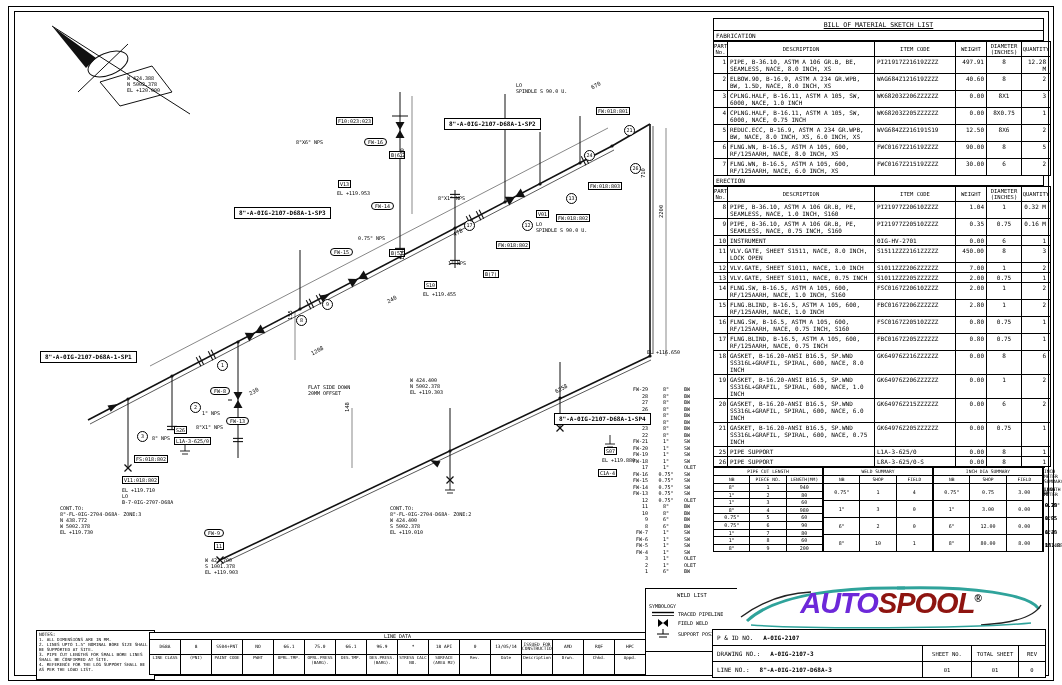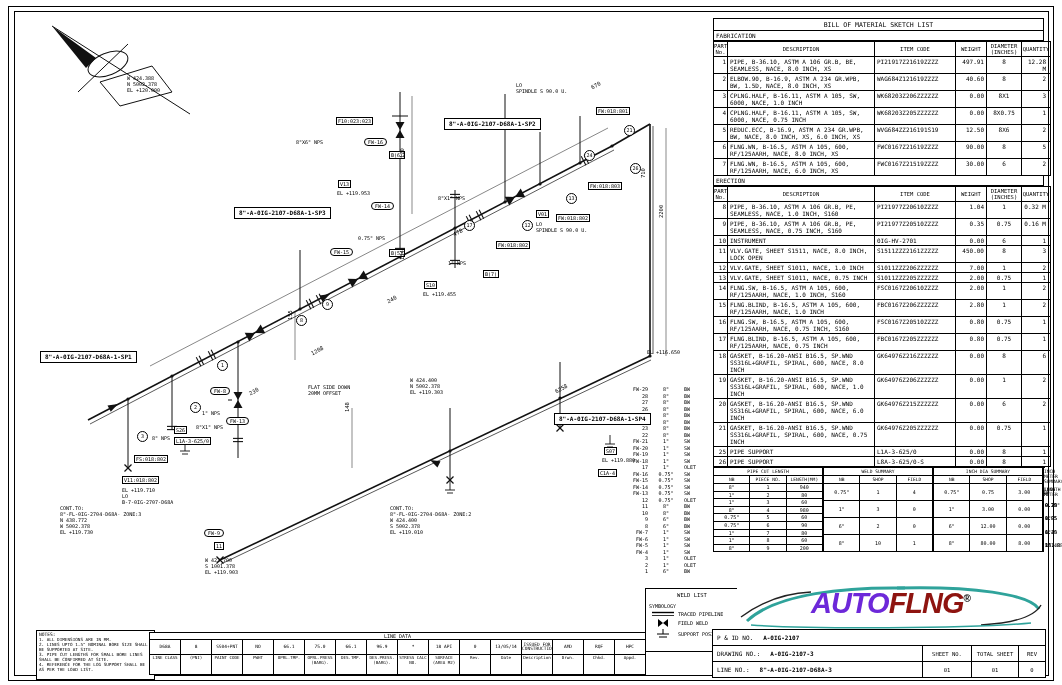--- a/index.html
+++ b/index.html
@@ -16,21 +16,21 @@
   .anno.circle{border:0.8px solid #000;border-radius:50%;width:9px;height:9px;line-height:9px;text-align:center;background:#fff;font-size:5px;padding:0;}
   .anno.note{font-size:5px;}
   .anno.plain{font-size:5px;}
   .anno.dim{font-size:5.5px;transform:rotate(-27.6deg);transform-origin:left top;}
   .anno.dimv{font-size:5.5px;transform:rotate(-90deg);transform-origin:left top;}
   
   .bom-panel{position:absolute;left:713px;top:18px;width:331px;z-index:4;background:#fff;}
   .bom-panel table{width:100%;border-collapse:collapse;table-layout:fixed;}
   .bom-panel th,.bom-panel td{border:0.8px solid #000;font-weight:normal;}
   .bom-title{border:1px solid #000;text-align:center;font-size:6.5px;padding:1.5px 0;}
-  .bom-title span{}
+  .bom-title span{text-decoration:underline;}
   .section-band{border:1px solid #000;border-top:none;font-size:6px;padding:1px 2px;}
   table.bom th{font-size:5.5px;text-align:center;padding:1px 0;}
   table.bom td{font-size:6px;line-height:7px;vertical-align:top;padding:1px 2px;}
   table.bom .c1{width:13px;} table.bom .c2{width:146px;} table.bom .c3{width:80px;}
   table.bom .c4{width:30px;} table.bom .c5{width:34px;} table.bom .c6{width:28px;}
   table.bom td:nth-child(1){text-align:right;padding-right:1px;}
   table.bom td:nth-child(4){text-align:right;}
   table.bom td:nth-child(5){text-align:center;}
   table.bom td:nth-child(6){text-align:right;padding-right:4px;}
   .summary-row{display:flex;align-items:stretch;}
@@ -929,21 +929,21 @@
   </div>
 
   <div class="logo-block">
     <svg width="307" height="44" viewBox="0 0 307 44">
       <path d="M10,36 C40,8 110,2 168,3" stroke="#2fa39b" stroke-width="3" fill="none"></path>
       <path d="M160,3 C235,1 292,9 302,24" stroke="#2fa39b" stroke-width="3" fill="none"></path>
       <path d="M4,32 C28,14 52,8 74,7" stroke="#222" stroke-width="1.4" fill="none"></path>
       <path d="M244,40 C278,38 298,31 304,20" stroke="#222" stroke-width="1.4" fill="none"></path>
       <path d="M14,40 C70,44 230,44 294,38" stroke="#2fa39b" stroke-width="1.6" fill="none"></path>
     </svg>
-    <div class="logo-text"><span class="logo-green">AUTO</span><span class="logo-red">FLNG</span><span class="logo-reg">®</span></div>
+    <div class="logo-text"><span class="logo-green">AUTO</span><span class="logo-red">SPOOL</span><span class="logo-reg">®</span></div>
   </div>
 
   <div class="tb">
     <div class="tb-row">
       <span class="tb-label">P &amp; ID NO.</span>
       <span class="tb-value">A-0IG-2107</span>
     </div>
     <div class="tb-row">
       <div class="tb-left">
         <span class="tb-label">DRAWING NO.:</span>

